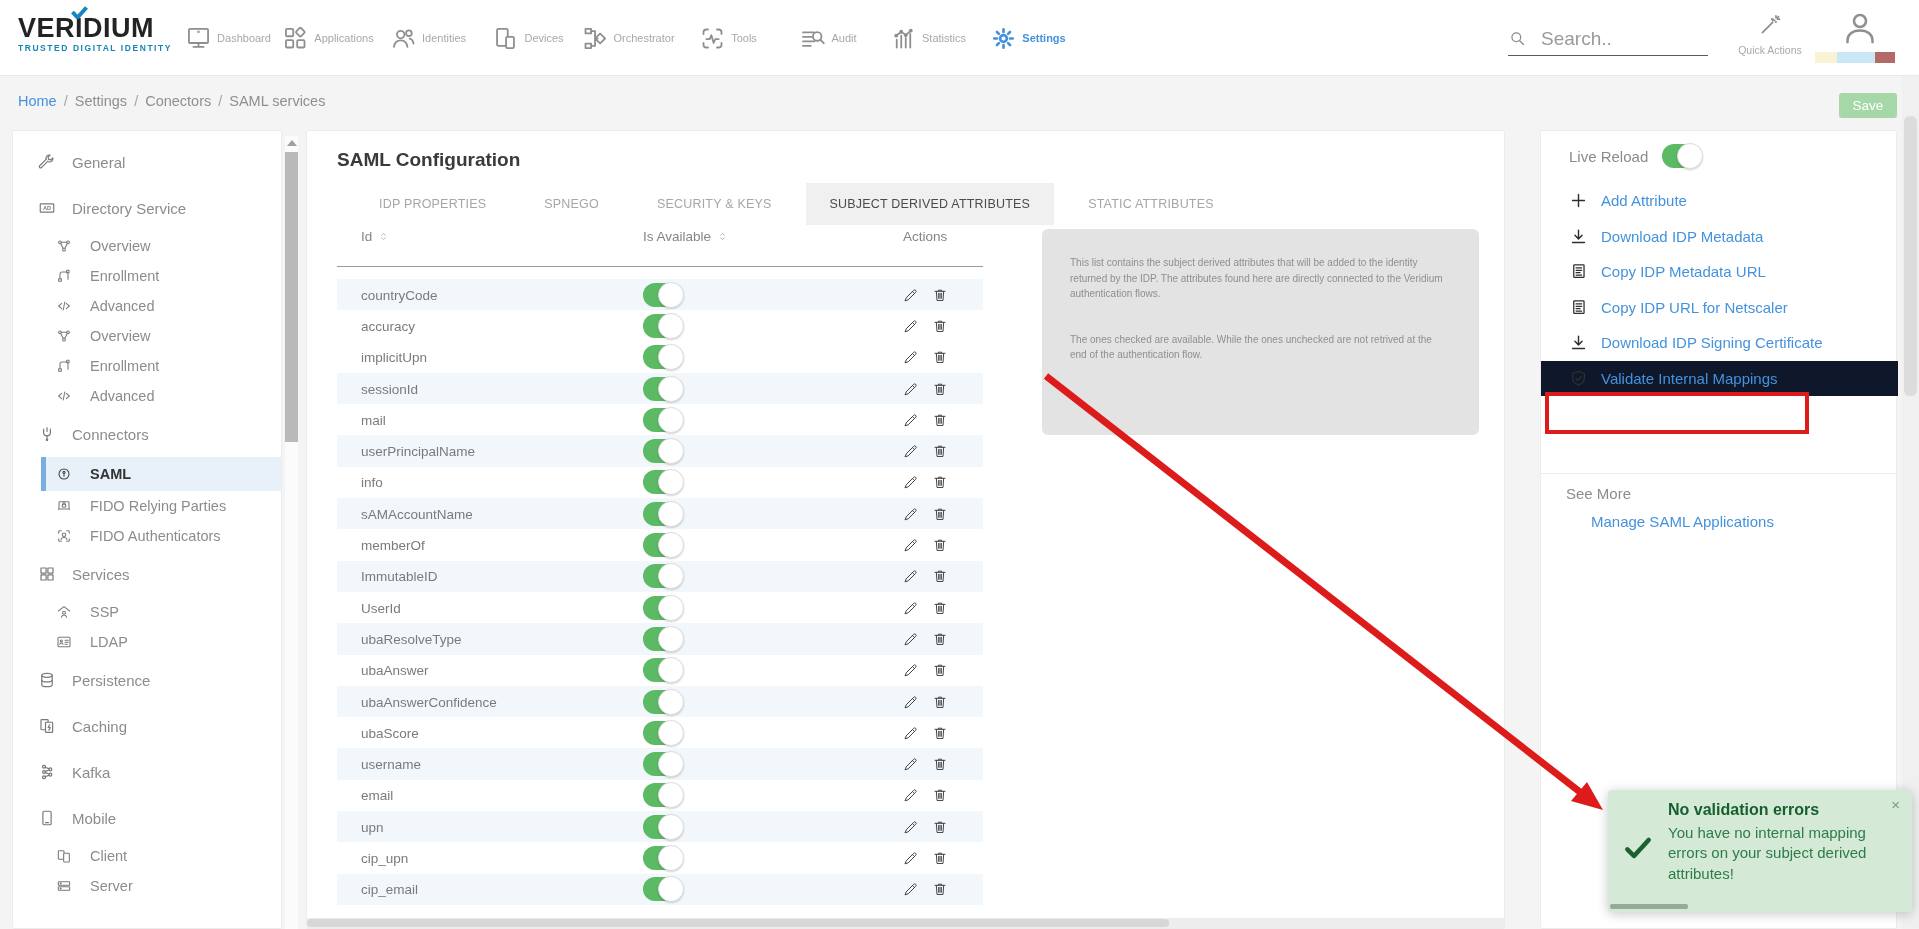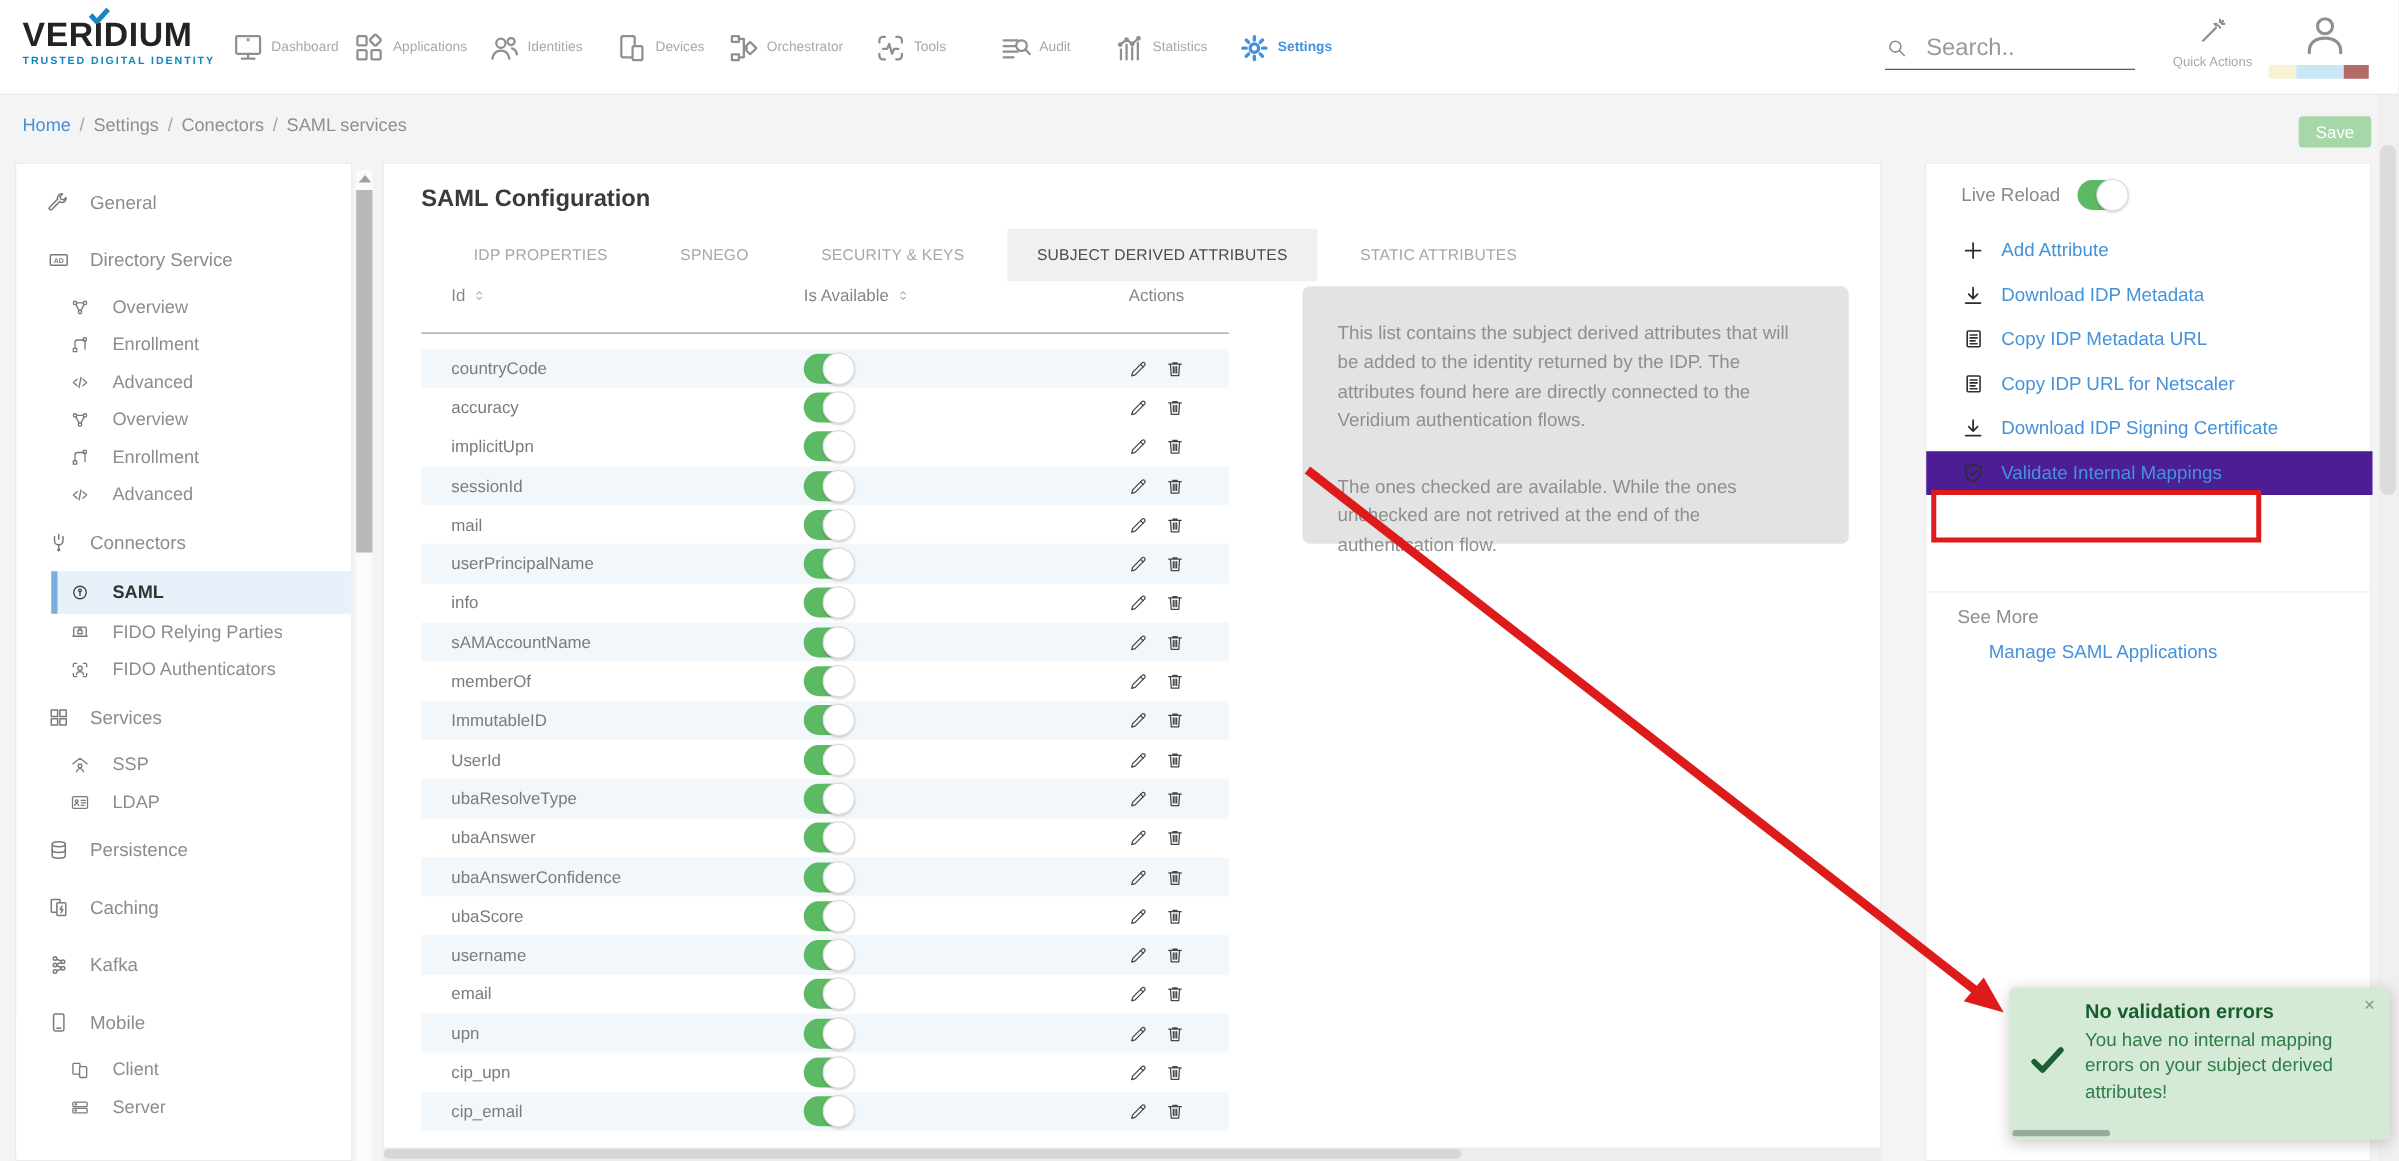--- a/index.html
+++ b/index.html
@@ -81,32 +81,32 @@
   .rows { position:absolute; left:30px; top:148px; width:646px; }
   .trow { position:relative; height:31.3px; }
   .trow.alt { background:#f1f7fb; }
   .cell-id { position:absolute; left:24px; top:50%; transform:translateY(-50%); font-size:13.5px; color:#7b7b7b; }
   .toggle { position:absolute; left:306px; top:50%; transform:translateY(-50%); width:40px; height:24px; border-radius:12px; background:#5cb964; cursor:pointer; }
   .toggle .knob { position:absolute; right:-1px; top:-1px; width:26px; height:26px; border-radius:50%; background:#fff; border:1px solid #dedede; box-shadow:0 1px 2px rgba(0,0,0,.18); }
   .acts { position:absolute; left:566px; top:50%; transform:translateY(-50%); display:flex; gap:13px; }
   .acts .icon-btn { padding:0; color:#454545; }
   .acts svg { width:16px; height:16px; }
 
-  .infobox { position:absolute; left:735px; top:98px; width:437px; height:206px; background:#e3e3e3; border-radius:6px; padding:26px 28px; color:#8f8f8f; font-size:15px; line-height:1.55; }
+  .infobox { position:absolute; left:735px; top:98px; width:437px; height:206px; background:#e3e3e3; border-radius:6px; padding:26px 28px; color:#8f8f8f; font-size:10px; line-height:1.55; }
   .infobox p + p { margin-top:30px; }
 
   .hscroll { position:absolute; left:0; right:0; bottom:0; height:10px; background:#ededed; }
   .hscroll .hthumb { position:absolute; left:0; top:1px; height:8px; width:72%; background:#d7d7d7; border-radius:4px; }
 
   
   .right-card { position:absolute; left:1540px; top:130px; width:357px; height:799px; background:#fff; border:1px solid #ececec; border-radius:2px; }
   .live-reload { position:absolute; left:28px; top:13px; display:flex; align-items:center; gap:14px; font-size:15px; color:#8a8a8a; }
   .rp-actions { position:absolute; left:0; top:52px; width:357px; }
   .rp-row { position:relative; height:35.5px; display:flex; align-items:center; padding-left:28px; cursor:pointer; }
-  .rp-row.hl { background:#4c1d95; }
+  .rp-row.hl { background:#0f172a; }
   .rp-row .ricon { width:19px; height:19px; color:#2e2e2e; margin-right:13px; flex:none; }
   .rp-row .ricon svg { width:19px; height:19px; }
   .rp-row .rlabel { font-size:15px; color:#4592dc; }
   .rp-divider { position:absolute; left:0; top:342px; width:357px; border-top:1px solid #ededed; }
   .see-more { position:absolute; left:25px; top:354px; font-size:15px; color:#8d8d8d; }
   .manage-link { position:absolute; left:50px; top:382px; font-size:15px; color:#4592dc; cursor:pointer; }
 
   .page-scroll { position:absolute; left:1902px; top:76px; width:17px; height:853px; background:#f0f0f0; }
   .page-scroll .pthumb { position:absolute; left:2px; top:40px; width:13px; height:280px; background:#dcdcdc; border-radius:6px; }
 

